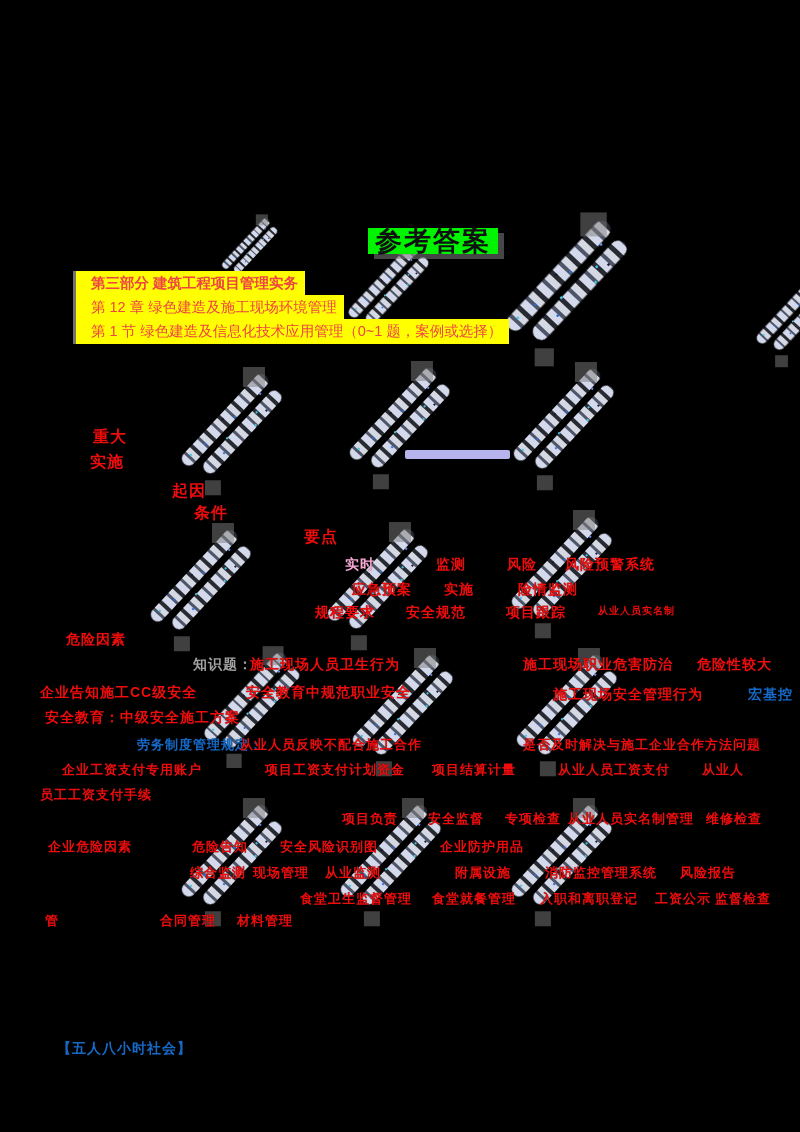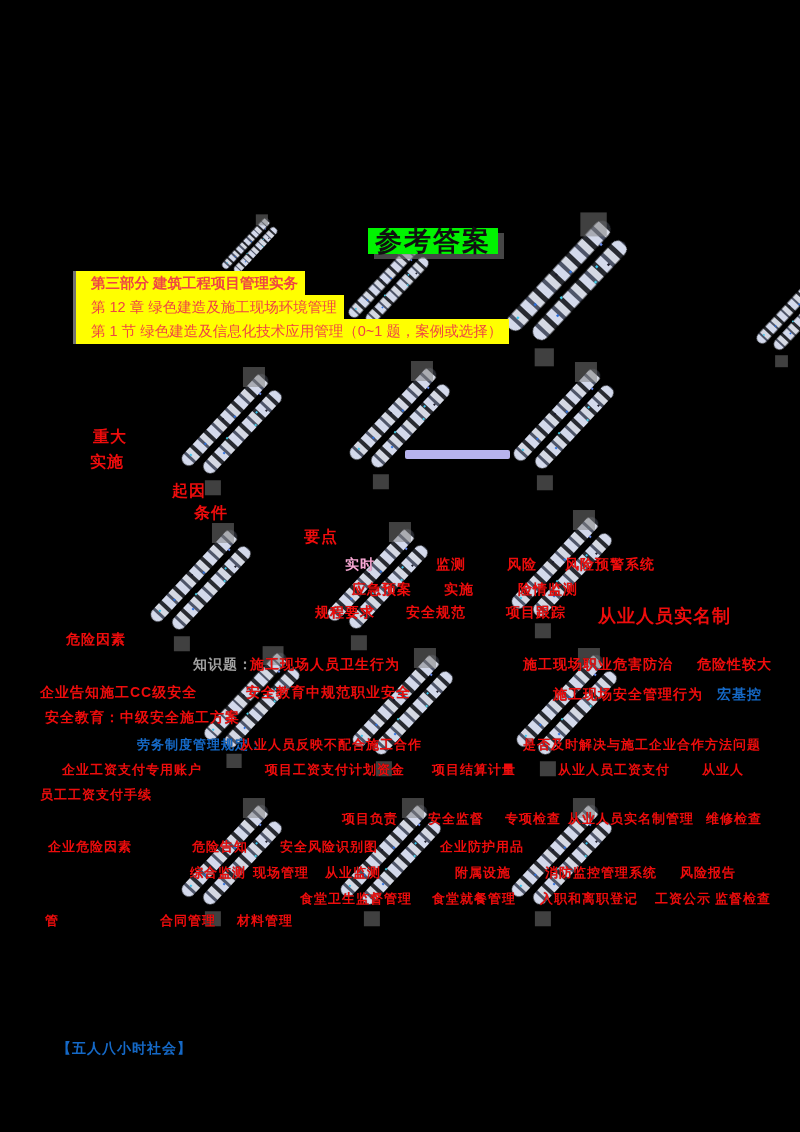--- a/index.html
+++ b/index.html
@@ -175,30 +175,30 @@
       <span class="frag" style="left: 345px; top: 556px; font-size: 14px; color: #f9a8d4;">实时</span>
       <span class="frag" style="left: 436px; top: 556px; font-size: 14px; color: rgb(238, 12, 12);">监测</span>
       <span class="frag" style="left: 507px; top: 556px; font-size: 14px; color: rgb(238, 12, 12);">风险</span>
       <span class="frag" style="left: 565px; top: 556px; font-size: 14px; color: rgb(238, 12, 12);">风险预警系统</span>
       <span class="frag" style="left: 352px; top: 581px; font-size: 14px; color: rgb(238, 12, 12);">应急预案</span>
       <span class="frag" style="left: 444px; top: 581px; font-size: 14px; color: rgb(238, 12, 12);">实施</span>
       <span class="frag" style="left: 518px; top: 581px; font-size: 14px; color: rgb(238, 12, 12);">险情监测</span>
       <span class="frag" style="left: 315px; top: 604px; font-size: 14px; color: rgb(238, 12, 12);">规程要求</span>
       <span class="frag" style="left: 406px; top: 604px; font-size: 14px; color: rgb(238, 12, 12);">安全规范</span>
       <span class="frag" style="left: 506px; top: 604px; font-size: 14px; color: rgb(238, 12, 12);">项目跟踪</span>
-      <span class="frag" style="left: 598px; top: 604px; font-size: 18px; color: rgb(238, 12, 12);">从业人员实名制</span>
+      <span class="frag" style="left: 598px; top: 604px; font-size: 10px; color: rgb(238, 12, 12);">从业人员实名制</span>
       <span class="frag" style="left: 66px; top: 631px; font-size: 14px; color: rgb(238, 12, 12);">危险因素</span>
       <span class="frag" style="left: 193px; top: 656px; font-size: 14px; color: #a3a3a3;">知识题：</span>
       <span class="frag" style="left: 250px; top: 656px; font-size: 14px; color: rgb(238, 12, 12);">施工现场人员卫生行为</span>
       <span class="frag" style="left: 523px; top: 656px; font-size: 14px; color: rgb(238, 12, 12);">施工现场职业危害防治</span>
       <span class="frag" style="left: 680px; top: 656px; font-size: 14px; color: rgb(238, 12, 12); margin-left: 17px;">危险性较大</span>
       <span class="frag" style="left: 40px; top: 684px; font-size: 14px; color: rgb(238, 12, 12);">企业告知施工CC级安全</span>
       <span class="frag" style="left: 246px; top: 684px; font-size: 14px; color: rgb(238, 12, 12);">安全教育中规范职业安全</span>
       <span class="frag" style="left: 553px; top: 686px; font-size: 14px; color: rgb(238, 12, 12);">施工现场安全管理行为</span>
-      <span class="frag" style="left: 717px; top: 686px; font-size: 14px; color: rgb(21, 105, 199); text-align: center;">宏基控</span>
+      <span class="frag" style="left: 748px; top: 686px; font-size: 14px; color: rgb(21, 105, 199); text-align: center;">宏基控</span>
       <span class="frag" style="left: 45px; top: 709px; font-size: 14px; color: rgb(238, 12, 12);">安全教育：中级安全施工方案</span>
       <span class="frag" style="left: 137px; top: 736px; font-size: 13px; color: rgb(21, 105, 199);">劳务制度管理规定：</span>
       <span class="frag" style="left: 240px; top: 736px; font-size: 13px; color: rgb(238, 12, 12);">从业人员反映不配合施工合作</span>
       <span class="frag" style="left: 523px; top: 736px; font-size: 13px; color: rgb(238, 12, 12);">是否及时解决与施工企业合作方法问题</span>
       <span class="frag" style="left: 62px; top: 761px; font-size: 13px; color: rgb(238, 12, 12);">企业工资支付专用账户</span>
       <span class="frag" style="left: 265px; top: 761px; font-size: 13px; color: rgb(238, 12, 12);">项目工资支付计划资金</span>
       <span class="frag" style="left: 432px; top: 761px; font-size: 13px; color: rgb(238, 12, 12);">项目结算计量</span>
       <span class="frag" style="left: 558px; top: 761px; font-size: 13px; color: rgb(238, 12, 12);">从业人员工资支付</span>
       <span class="frag" style="left: 702px; top: 761px; font-size: 13px; color: rgb(238, 12, 12);">从业人</span>
       <span class="frag" style="left: 40px; top: 786px; font-size: 13px; color: rgb(238, 12, 12);">员工工资支付手续</span>

